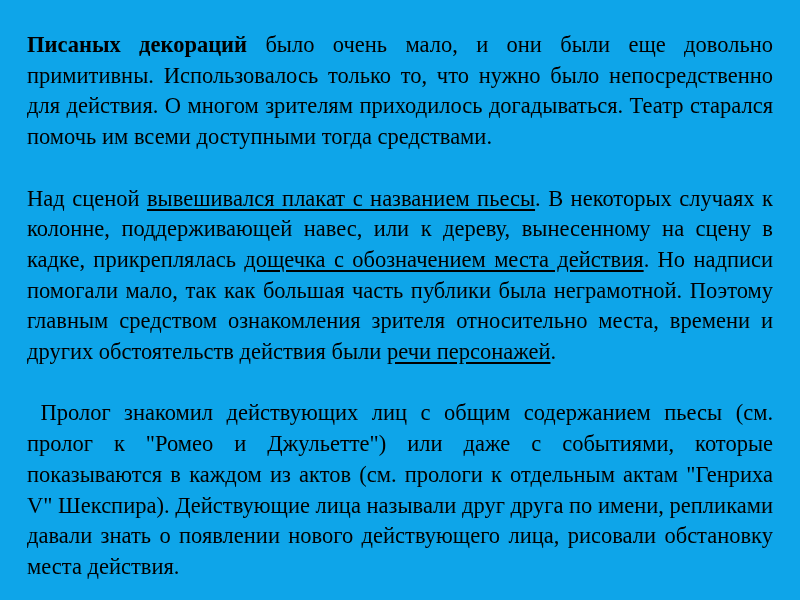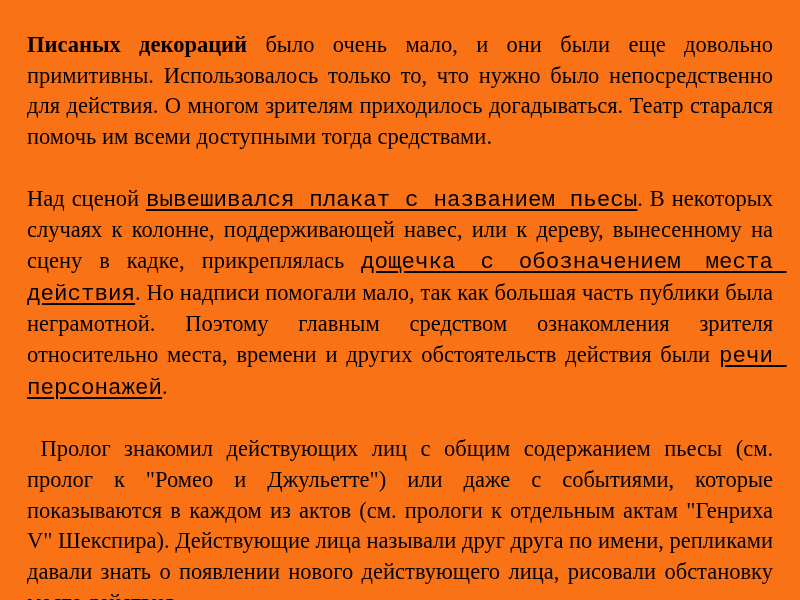--- a/index.html
+++ b/index.html
@@ -4,21 +4,21 @@
 <style>
   html, body {
     margin: 0;
     padding: 0;
     background: #ffffff;
   }
   .slide {
     position: relative;
     width: 800px;
     height: 600px;
-    background: #f97316;
+    background: #0ea5e9;
     overflow: hidden;
   }
   .text-block {
     position: absolute;
     left: 27px;
     top: 30px;
     width: 746px;
     font-family: "Liberation Serif", "DejaVu Serif", serif;
     font-size: 22.5px;
     line-height: 30.7px;
@@ -27,21 +27,21 @@
   }
   .para {
     margin: 0 0 30.7px 0;
     white-space: pre-wrap;
   }
   .para:last-child {
     margin-bottom: 16px;
   }
   .seg-normal { font-weight: normal; text-decoration: none; }
   .seg-bold   { font-weight: bold;   text-decoration: none; }
-  .seg-underline { font-weight: normal; text-decoration: underline; text-underline-offset: 3px; font-family: Liberation Mono, monospace; }
+  .seg-underline { font-weight: normal; text-decoration: underline; text-underline-offset: 3px; }
 </style>
 </head>
 <body>
 
 <div class="slide">
   <div class="text-block" style="color: rgb(0, 0, 0);">
       <p class="para"><span class="seg-bold">Писаных декораций</span><span class="seg-normal"> было очень мало, и они были еще довольно примитивны. Использовалось только то, что нужно было непосредственно для действия. О многом зрителям приходилось догадываться. Театр старался помочь им всеми доступными тогда средствами.</span></p>
       <p class="para"><span class="seg-normal">Над сценой </span><span class="seg-underline">вывешивался плакат с названием пьесы</span><span class="seg-normal">. В некоторых случаях к колонне, поддерживающей навес, или к дереву, вынесенному на сцену в кадке, прикреплялась </span><span class="seg-underline">дощечка с обозначением места действия</span><span class="seg-normal">. Но надписи помогали мало, так как большая часть публики была неграмотной. Поэтому главным средством ознакомления зрителя относительно места, времени и других обстоятельств действия были </span><span class="seg-underline">речи персонажей</span><span class="seg-normal">.</span></p>
       <p class="para"><span class="seg-normal"> Пролог знакомил действующих лиц с общим содержанием пьесы (см. пролог к "Ромео и Джульетте") или даже с событиями, которые показываются в каждом из актов (см. прологи к отдельным актам "Генриха V" Шекспира). Действующие лица называли друг друга по имени, репликами давали знать о появлении нового действующего лица, рисовали обстановку места действия.</span></p>
     </div>

